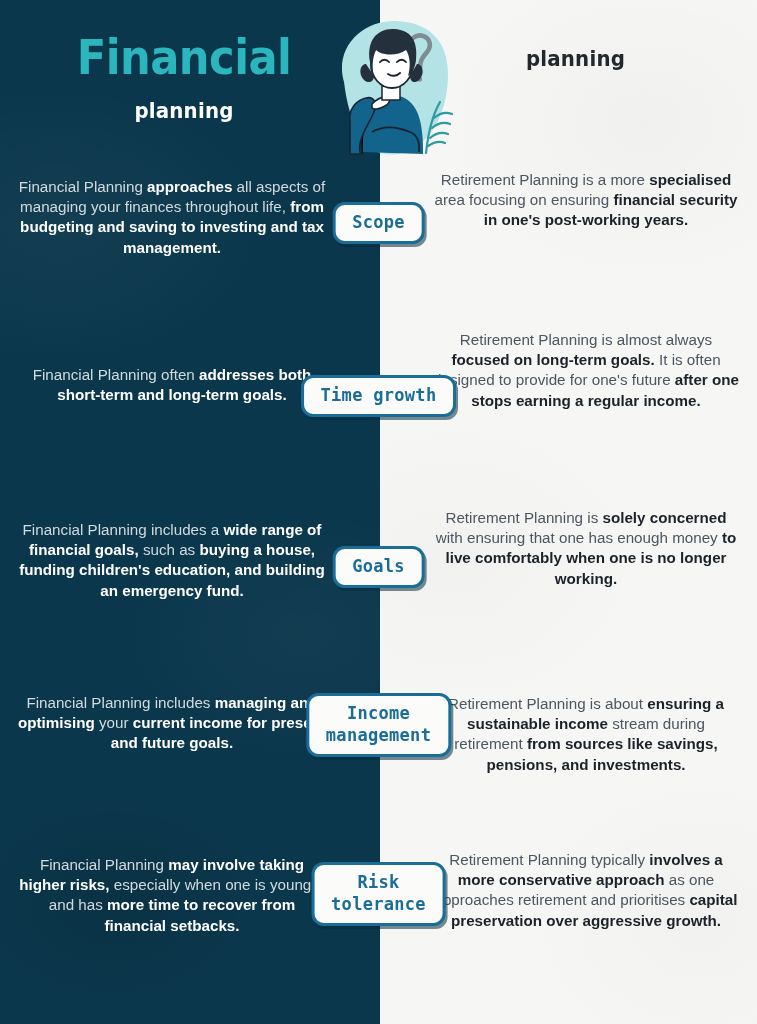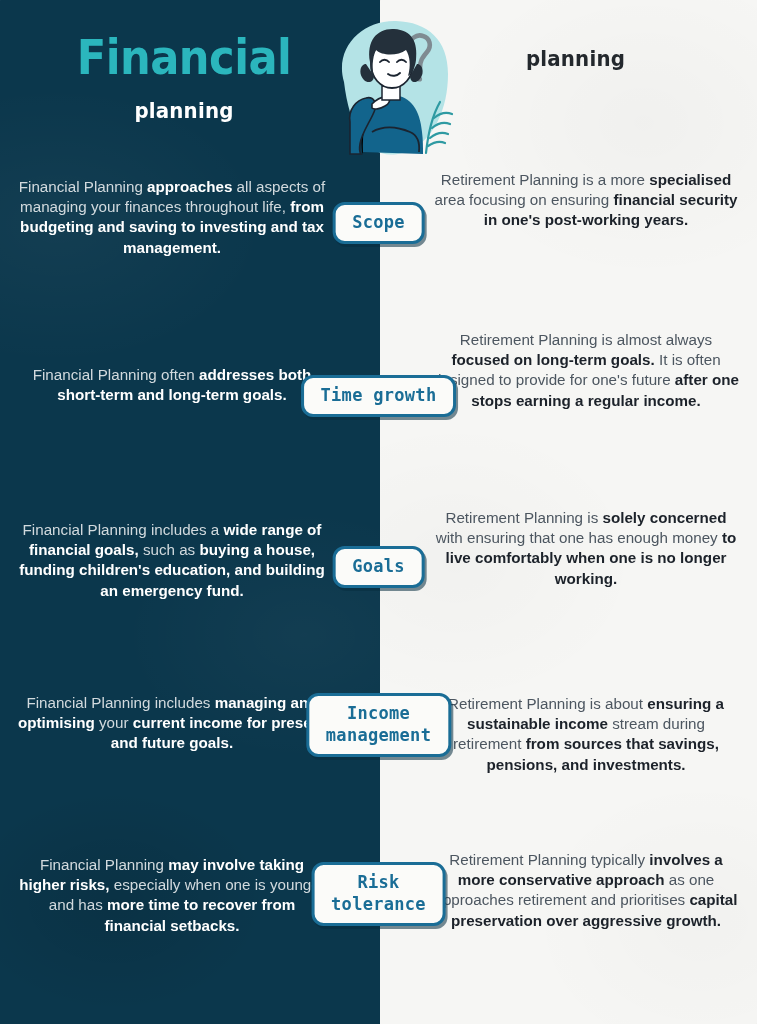--- a/index.html
+++ b/index.html
@@ -230,21 +230,21 @@
         </div>
         <div class="cell cell-right" style="top: 0px;">
           <p class="body-text">Retirement Planning is <b>solely concerned</b> with ensuring that one has enough money <b>to live comfortably when one is no longer working.</b></p>
         </div>
       </div>
       <div class="row" style="top: 685px; height: 1px;">
         <div class="cell cell-left" style="top: 8px;">
           <p class="body-text">Financial Planning includes <b>managing and optimising</b> your <b>current income for present and future goals.</b></p>
         </div>
         <div class="cell cell-right" style="top: 9px;">
-          <p class="body-text">Retirement Planning is about <b>ensuring a sustainable income</b> stream during retirement <b>from sources that savings, pensions, and investments.</b></p>
+          <p class="body-text">Retirement Planning is about <b>ensuring a sustainable income</b> stream during retirement <b>from sources like savings, pensions, and investments.</b></p>
         </div>
       </div>
       <div class="row" style="top: 850px; height: 1px;">
         <div class="cell cell-left" style="top: 5px;">
           <p class="body-text">Financial Planning <b>may involve taking higher risks,</b> especially when one is younger and has <b>more time to recover from financial setbacks.</b></p>
         </div>
         <div class="cell cell-right" style="top: 0px;">
           <p class="body-text">Retirement Planning typically <b>involves a more conservative approach</b> as one approaches retirement and prioritises <b>capital preservation over aggressive growth.</b></p>
         </div>
       </div>

